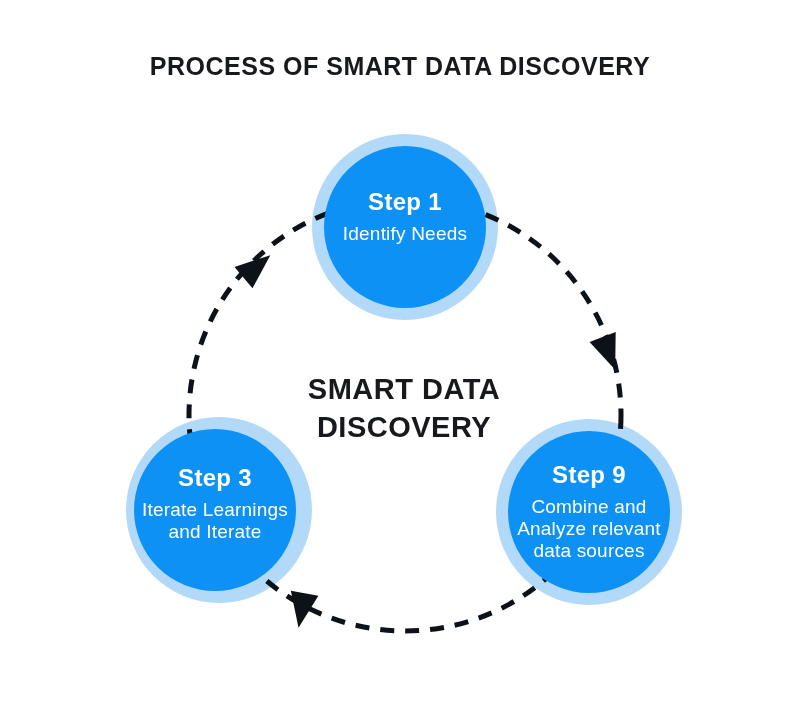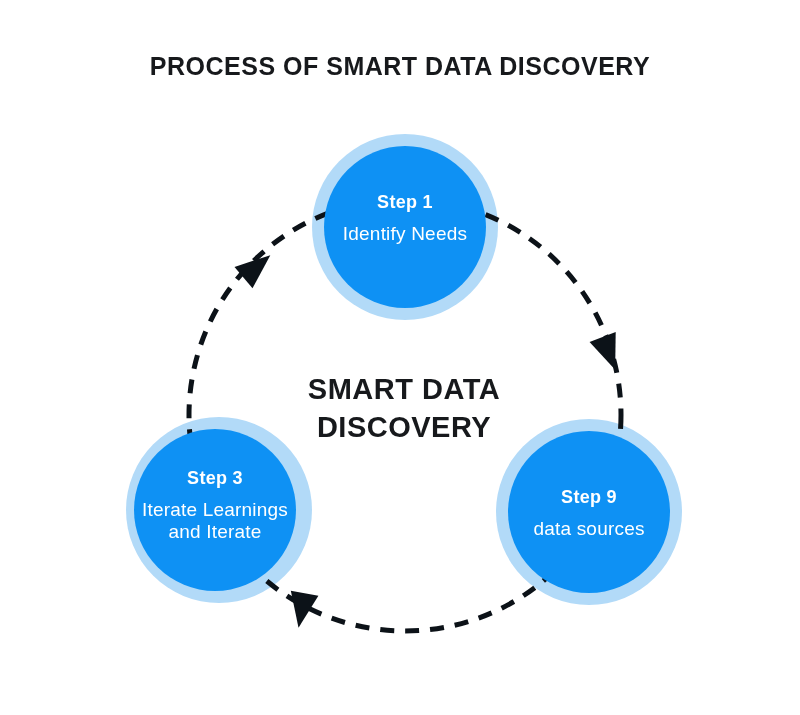--- a/index.html
+++ b/index.html
@@ -77,21 +77,21 @@
 
   .ring.s2 { left: 496px; top: 419px; }
   .core.s2 { left: 508px; top: 431px; }
 
   .ring.s3 { left: 126px; top: 417px; }
   .core.s3 { left: 134px; top: 429px; }
   .core.s3 .content { transform: translateY(-6px); }
 
   .content { display: flex; flex-direction: column; align-items: center; }
   .step-label {
-    font-size: 18px;
+    font-size: 24px;
     font-weight: 700;
     line-height: 26px;
     margin-bottom: 8px;
     letter-spacing: 0.3px;
   }
   .step-desc {
     font-size: 19px;
     font-weight: 400;
     line-height: 22px;
     letter-spacing: 0.2px;
@@ -130,20 +130,22 @@
     <div class="content">
       <div class="step-label">Step 1</div>
       <div class="step-desc">Identify Needs</div>
     </div>
   </div>
 
   <div class="ring s2"></div>
   <div class="core s2">
     <div class="content">
       <div class="step-label">Step 9</div>
+      <div class="step-desc">Combine and</div>
+      <div class="step-desc">Analyze relevant</div>
       <div class="step-desc">data sources</div>
     </div>
   </div>
 
   <div class="ring s3"></div>
   <div class="core s3">
     <div class="content">
       <div class="step-label">Step 3</div>
       <div class="step-desc">Iterate Learnings</div>
       <div class="step-desc">and Iterate</div>

